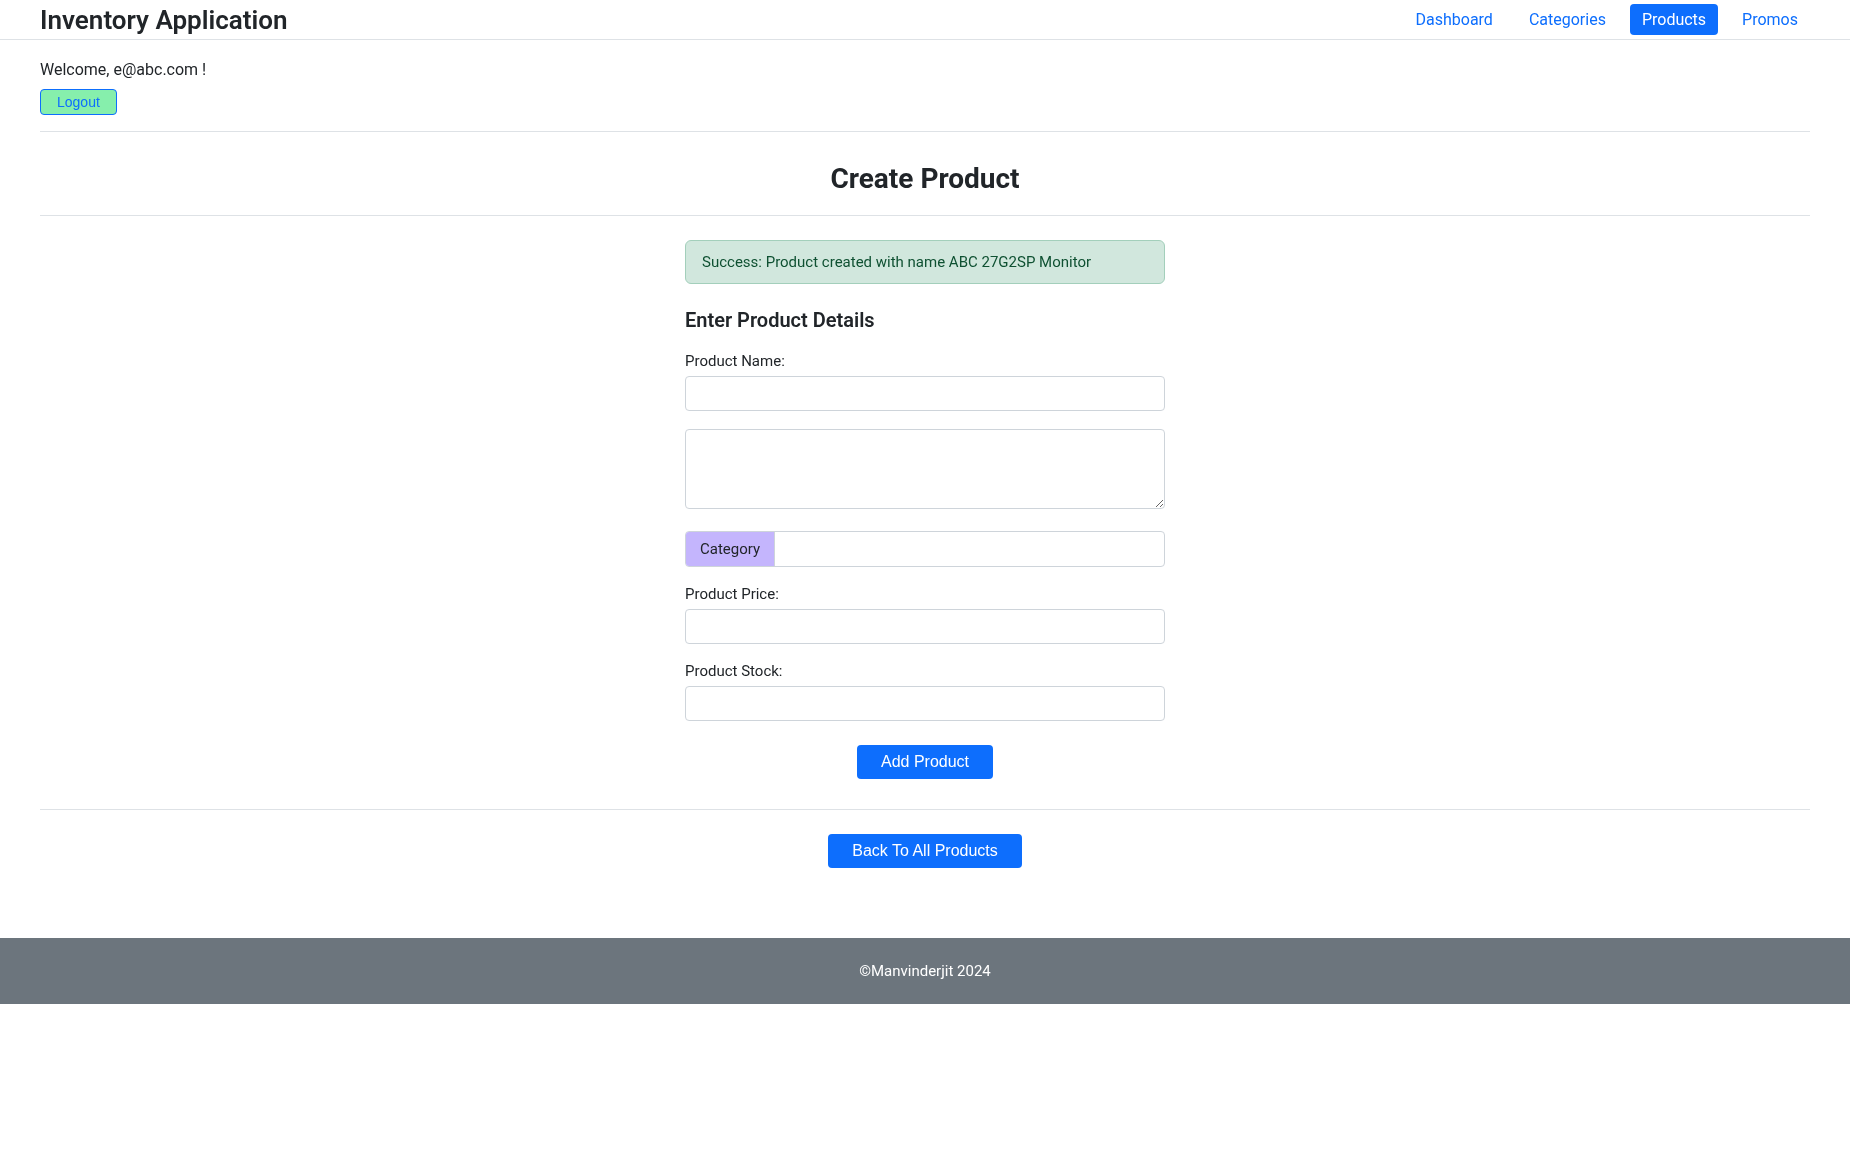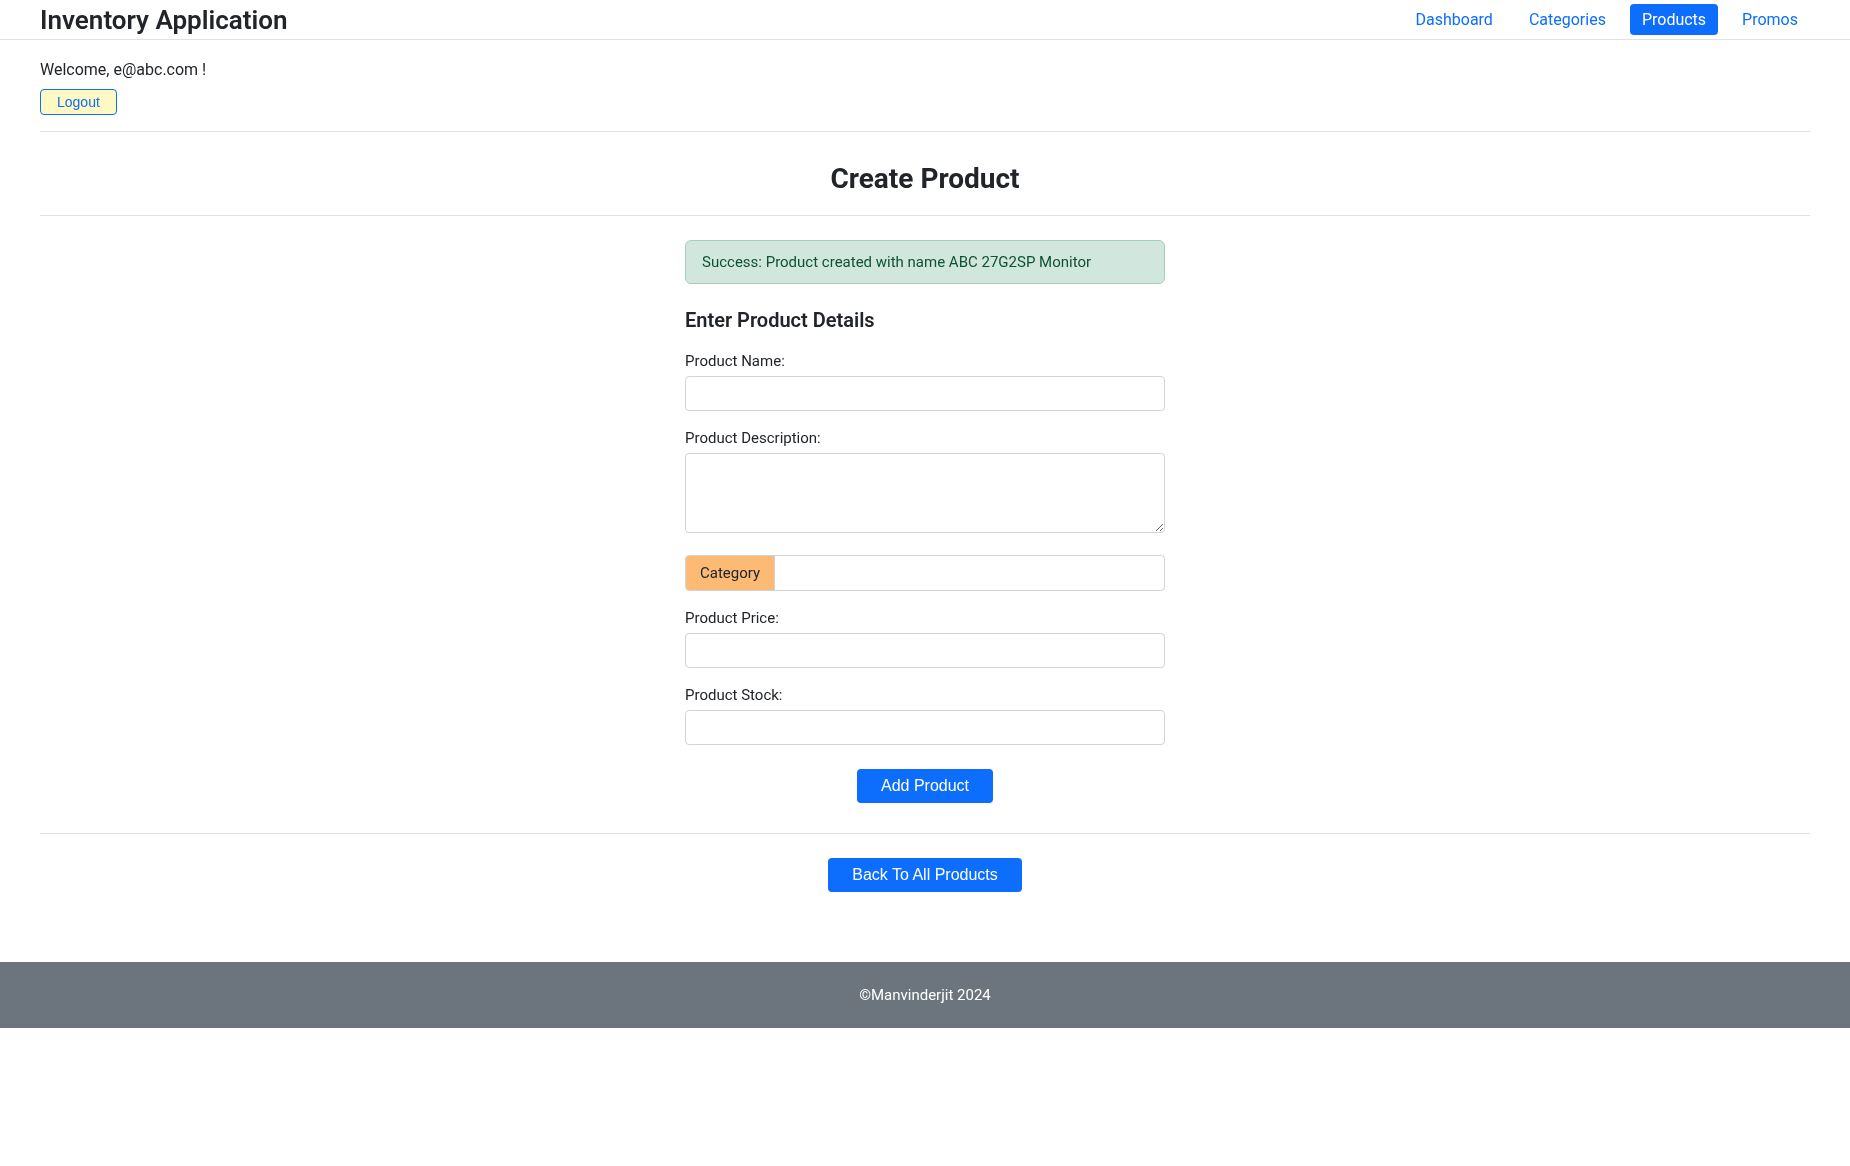--- a/index.html
+++ b/index.html
@@ -60,21 +60,21 @@
     .welcome-text {
       font-size: 16px;
       color: #212529;
       margin-bottom: 10px;
     }
 
     .logout-btn {
       padding: 4px 16px;
       border: 1px solid #0d6efd;
       border-radius: 4px;
-      background: #fef9c3;
+      background: #86efac;
       color: #0d6efd;
       cursor: pointer;
       font-size: 14px;
     }
 
     .divider {
       border: none;
       border-top: 1px solid #dee2e6;
       margin: 0 40px;
     }
@@ -182,21 +182,21 @@
       display: flex;
       align-items: center;
       gap: 0;
       border: 1px solid #ced4da;
       border-radius: 4px;
       overflow: hidden;
     }
 
     .category-label-badge {
       padding: 8px 14px;
-      background: #fdba74;
+      background: #c4b5fd;
       border-right: 1px solid #ced4da;
       font-size: 15px;
       color: #212529;
       white-space: nowrap;
     }
 
     .category-select {
       flex: 1;
       padding: 8px 10px;
       border: none;
@@ -289,21 +289,20 @@
 
   <div class="form-container">
     <h2 class="form-section-title">Enter Product Details</h2>
 
     <div class="form-group">
       <label class="form-label">Product Name:</label>
       <input type="text" class="form-control" style="">
     </div>
 
     <div class="form-group">
-      <label class="form-label">Product Description:</label>
       <textarea class="form-control" style=""></textarea>
     </div>
 
 
     <div class="form-group">
       <div class="category-row">
         <span class="category-label-badge">Category</span>
       </div>
     </div>
 

